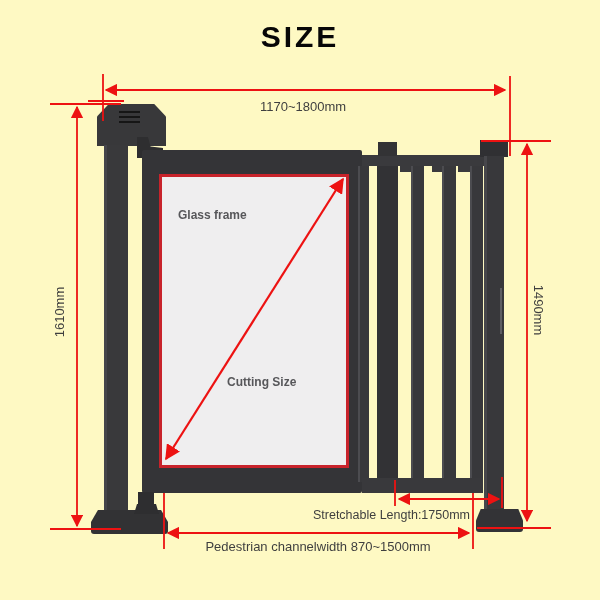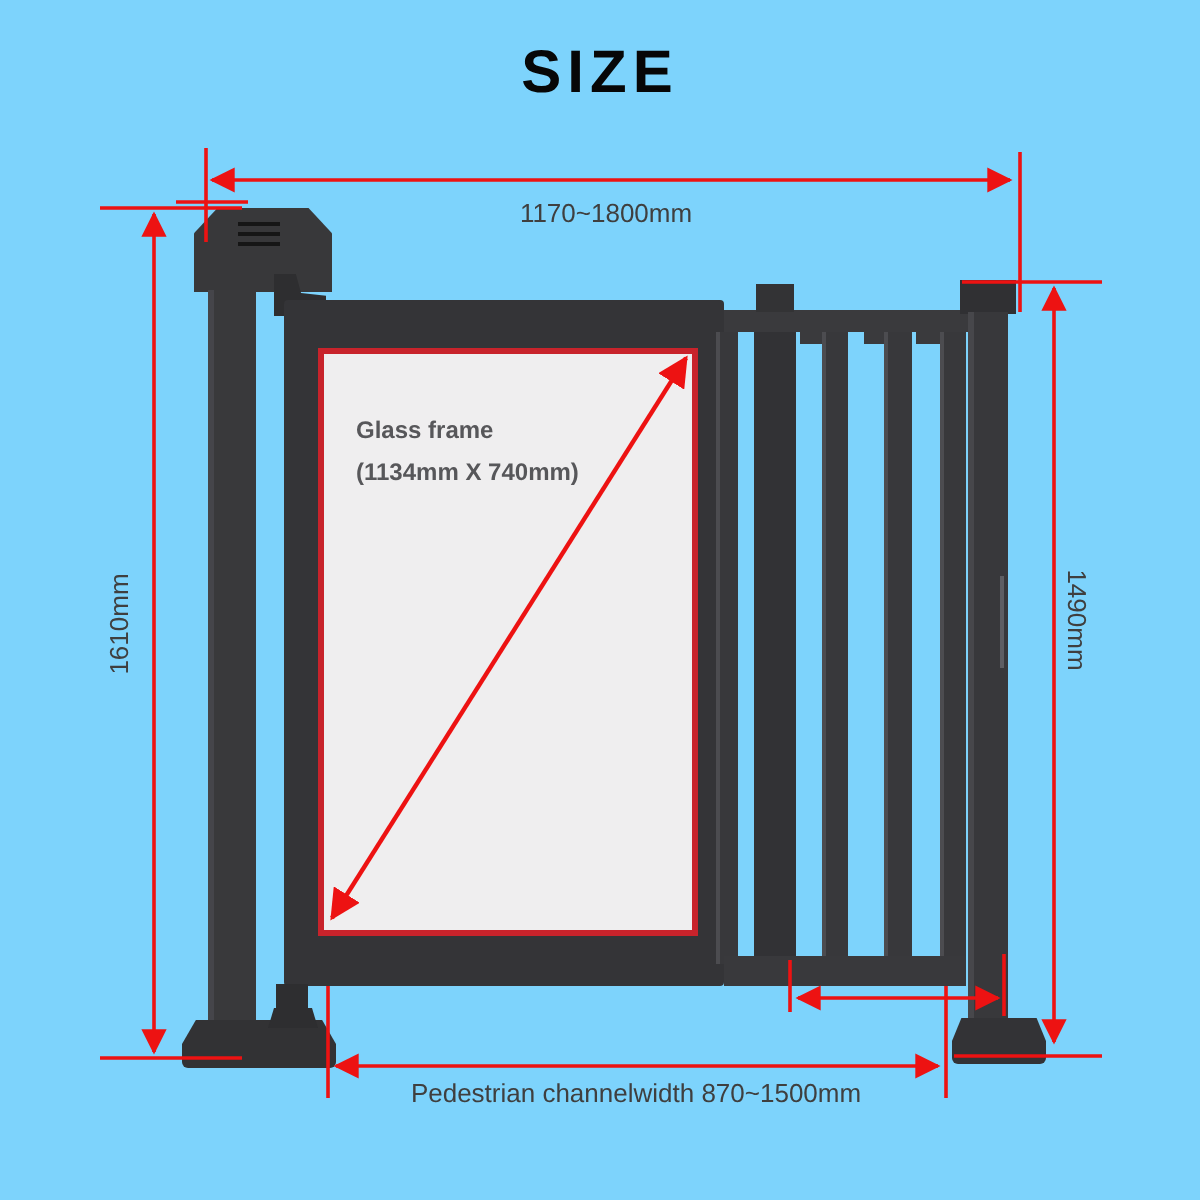--- a/index.html
+++ b/index.html
@@ -1,17 +1,17 @@
 <!DOCTYPE html>
 <html><head>
 <meta charset="utf-8">
 <style>
   html,body{margin:0;padding:0;background:#ffffff;}
   #canvas{
-    position:relative;width:600px;height:600px;background:#7dd3fc;overflow:hidden;
+    position:relative;width:600px;height:600px;background:#fef9c3;overflow:hidden;
     font-family:"Liberation Sans","DejaVu Sans",sans-serif;
   }
   
   .struct{position:absolute;z-index:1;}
   .housing{left:97px;top:104px;width:69px;height:42px;background:#38383a;
     clip-path:polygon(0 30%,17% 0,83% 0,100% 30%,100% 100%,0 100%);}
   .vents{left:119px;top:111px;width:21px;height:15px;
     background:repeating-linear-gradient(#161616 0 2px,rgba(0,0,0,0) 2px 5px);}
   .hinge-top{left:137px;top:137px;width:26px;height:21px;background:#2e2e30;
     clip-path:polygon(0 0,42% 0,52% 45%,100% 52%,100% 100%,0 100%);}
@@ -119,22 +119,23 @@
       <line x1="164" y1="493" x2="164" y2="549"></line>
       <line x1="473" y1="493" x2="473" y2="549"></line>
 
       <line x1="166" y1="459" x2="343" y2="179" stroke-width="2.2" marker-start="url(#arr)" marker-end="url(#arr)"></line>
     </g>
   </svg>
 
   <div class="lbl lbl-top">1170~1800mm</div>
   <div class="lbl lbl-left">1610mm</div>
   <div class="lbl lbl-right">1490mm</div>
+  <div class="lbl lbl-stretch">Stretchable Length:1750mm</div>
   <div class="lbl lbl-ped">Pedestrian channelwidth 870~1500mm</div>
 
   <div class="glass-text gt1">
     <div>Glass frame</div>
-    <div>(1134mm X 740mm)</div>
   </div>
   <div class="glass-text gt2">
+    <div>Cutting Size</div>
   </div>
 
 </div>
 
 </body></html>

